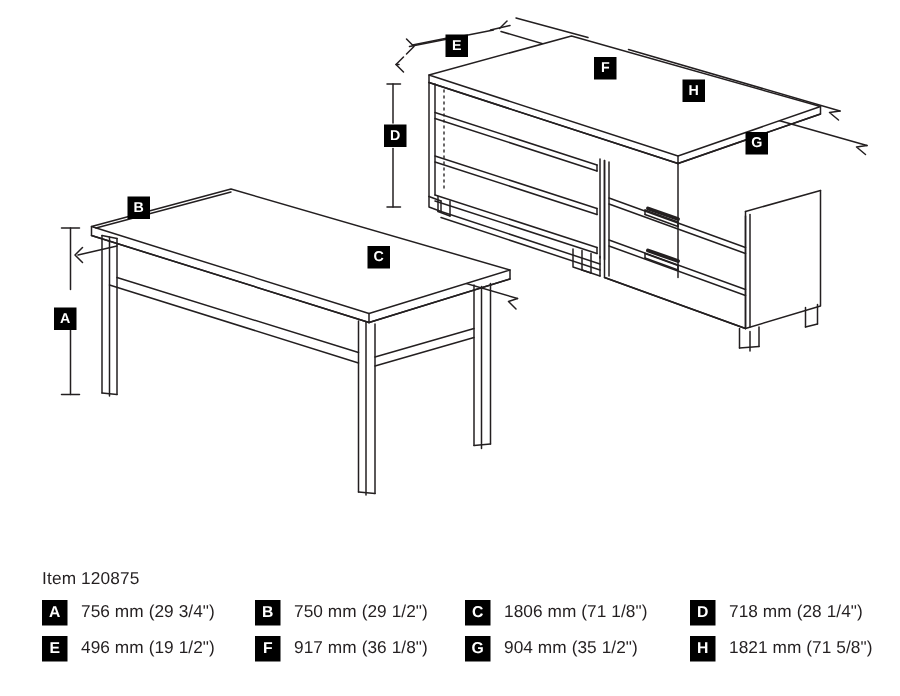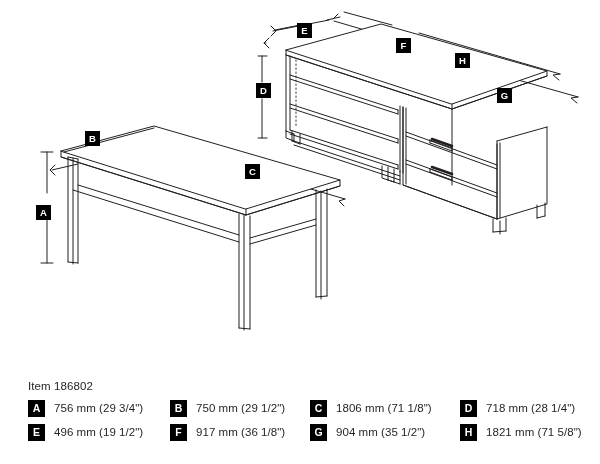--- a/index.html
+++ b/index.html
@@ -239,21 +239,21 @@
     <div class="dim-badge" style="left:245px;top:164px;">C</div>
     <div class="dim-badge" style="left:256px;top:83px;">D</div>
     <div class="dim-badge" style="left:297px;top:23px;">E</div>
     <div class="dim-badge" style="left:396px;top:38px;">F</div>
     <div class="dim-badge" style="left:497px;top:88px;">G</div>
     <div class="dim-badge" style="left:455px;top:53px;">H</div>
   </div>
 
   <div id="legend">
 
-    <div id="item-line">Item 186802</div>
+    <div id="item-line">Item 120875</div>
 
     <div class="legend-row" id="row-1">
       <div class="legend-cell" style="left:0px;">
         <span class="badge">A</span>
         <span class="legend-text">756 mm (29 3/4")</span>
       </div>
       <div class="legend-cell" style="left:142px;">
         <span class="badge">B</span>
         <span class="legend-text">750 mm (29 1/2")</span>
       </div>

